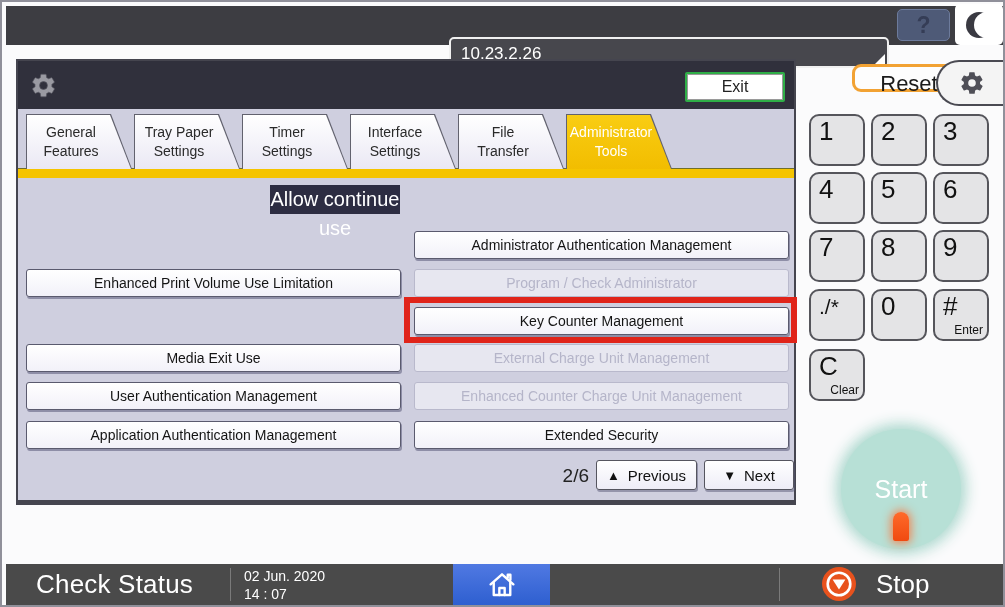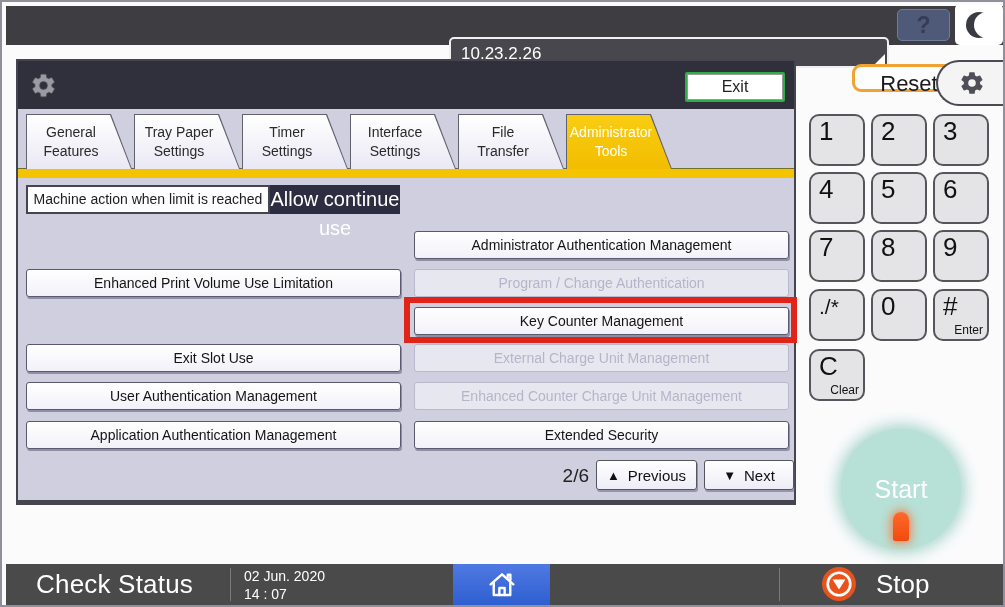--- a/index.html
+++ b/index.html
@@ -150,29 +150,28 @@
         </div>
       </div>
     <div class="tab selected" style="left:548px">
       <div class="tab-in">
           <span>Administrator</span>
           <span>Tools</span>
         </div>
       </div>
     <div class="tab-bar"></div>
 
-    <div class="limit-label">Machine action when limit is reached</div>
     <div class="limit-value">Allow continue use</div>
 
     <div class="sbtn col-r" style="top:170px">Administrator Authentication Management</div>
     <div class="sbtn col-l" style="top:208px">Enhanced Print Volume Use Limitation</div>
-    <div class="sbtn col-r disabled" style="top:208px">Program / Change Authentication</div>
+    <div class="sbtn col-r disabled" style="top:208px">Program / Check Administrator</div>
     <div class="sbtn col-r" style="top:246px">Key Counter Management</div>
     <div class="red-hl"></div>
-    <div class="sbtn col-l" style="top:283px">Exit Slot Use</div>
+    <div class="sbtn col-l" style="top:283px">Media Exit Use</div>
     <div class="sbtn col-r disabled" style="top:283px">External Charge Unit Management</div>
     <div class="sbtn col-l" style="top:321px">User Authentication Management</div>
     <div class="sbtn col-r disabled" style="top:321px">Enhanced Counter Charge Unit Management</div>
     <div class="sbtn col-l" style="top:360px">Application Authentication Management</div>
     <div class="sbtn col-r" style="top:360px">Extended Security</div>
 
     <div class="page-ind">2/6</div>
     <div class="nav-btn prev-btn">
       <span class="arr">▲</span>
       <span>Previous</span>

